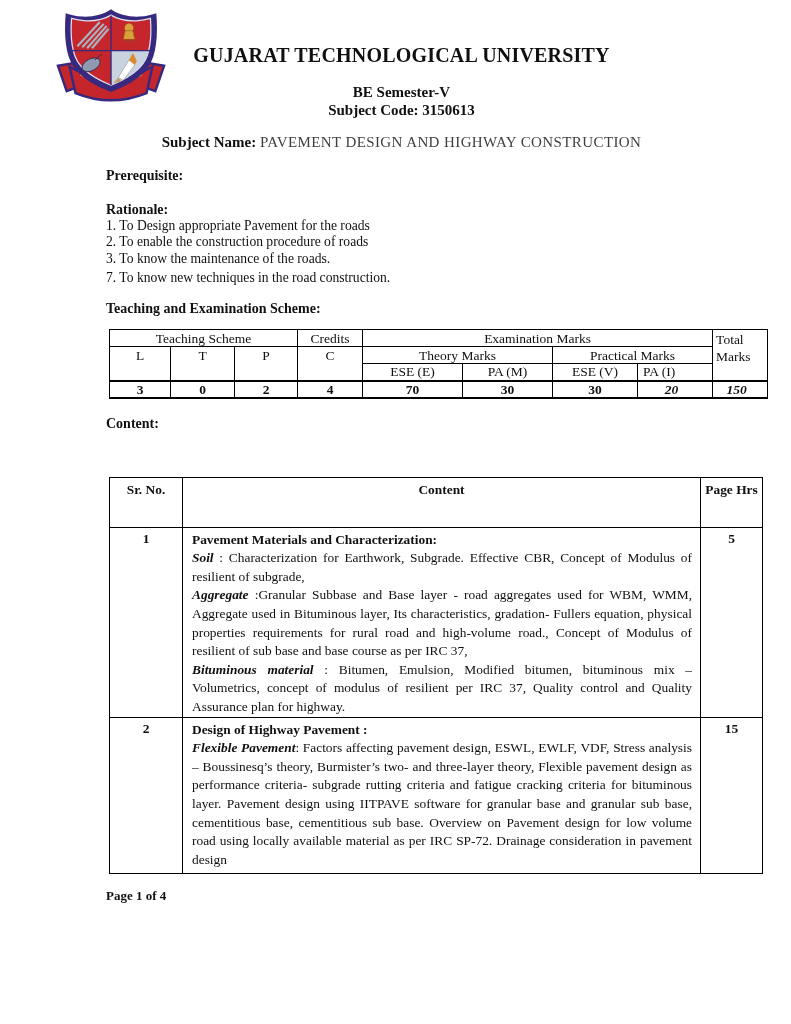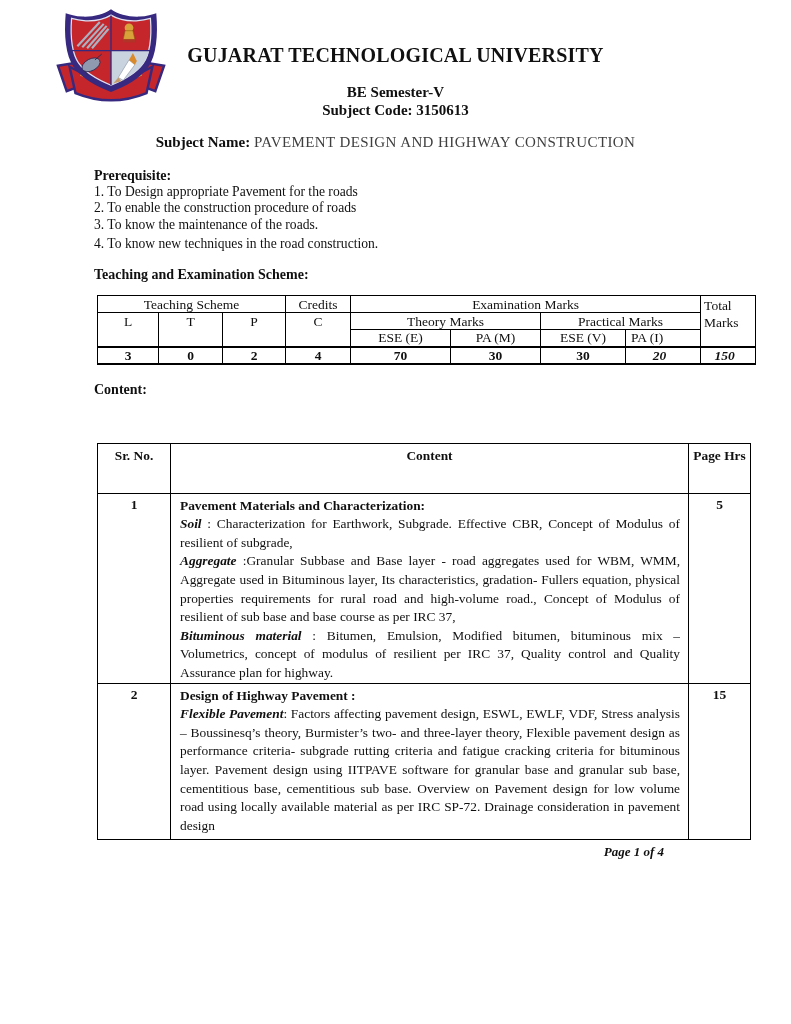--- a/index.html
+++ b/index.html
@@ -11,21 +11,21 @@
     --crest-gold:#d9a13a;
     --line:#000000;
   }
   *{box-sizing:border-box;}
   html,body{margin:0;padding:0;}
   body{
     width:791px;height:1024px;background:#ffffff;
     font-family:"Liberation Serif","DejaVu Serif",serif;
     color:var(--ink);
   }
-  .page{position:relative;width:791px;height:1024px;overflow:hidden;}
+  .page{position:relative;width:791px;height:1024px;overflow:hidden;padding-left:12px;}
 
   
   .crest{position:absolute;left:55px;top:8px;width:112px;height:98px;}
   .f-purple{fill:var(--crest-purple);}
   .f-red{fill:var(--crest-red);}
   .f-silver{fill:var(--crest-silver);}
   .f-gold{fill:var(--crest-gold);}
   .university-title{
     margin:0;padding-top:44px;text-align:center;
     font-size:20px;line-height:22px;font-weight:bold;letter-spacing:.2px;
@@ -79,22 +79,22 @@
     text-align:center;font-weight:bold;padding-top:3px;font-size:13.5px;
   }
   .content-table tr.body-row-1{height:186px;}
   .content-table tr.body-row-2{height:156px;}
   .content-cell{padding:3px 8px 0 9px;}
   .content-cell .row-title{font-weight:bold;line-height:18.6px;}
   .content-cell p.para{margin:0;text-align:justify;line-height:18.6px;}
   .lead{font-weight:bold;font-style:italic;}
 
   .page-num{
-    margin-top:4px;padding-right:91px;text-align:right;
-    font-size:13px;font-weight:bold;font-style:italic;line-height:16px;
+    margin-top:14px;padding-right:91px;
+    font-size:13px;font-weight:bold;line-height:16px;
   }
 </style>
 </head>
 <body>
 
 <div class="page">
 
   <svg class="crest" viewBox="0 0 115 98" aria-hidden="true">
     <g>
       <polygon points="3,58 27,54 31,77 12,84" class="f-red" stroke="#36297f" stroke-width="2.5"></polygon>
@@ -135,25 +135,26 @@
   <h1 class="university-title">GUJARAT TECHNOLOGICAL UNIVERSITY</h1>
   <p class="centerline sem-line">BE Semester-V</p>
   <p class="centerline code-line">Subject Code: 3150613</p>
   <div class="subject-line">
     <span class="lbl">Subject Name:</span>
     <span class="val">PAVEMENT DESIGN AND HIGHWAY CONSTRUCTION</span>
   </div>
 
   <main>
     <p class="bold-line prereq-line">Prerequisite:</p>
+    <p class="bold-line rationale-line">Rationale:</p>
     <div class="rationale-items">
       <p>1. To Design appropriate Pavement for the roads</p>
       <p>2. To enable the construction procedure of roads</p>
       <p>3. To know the maintenance of the roads.</p>
-      <p class="last">4. To know new techniques in the road construction.</p>
+      <p class="last">7. To know new techniques in the road construction.</p>
     </div>
 
     <p class="bold-line scheme-title">Teaching and Examination Scheme:</p>
 
     <table class="scheme-table">
       <colgroup>
         <col style="width:61px">
           <col style="width:64px">
           <col style="width:63px">
         <col style="width:65px">

